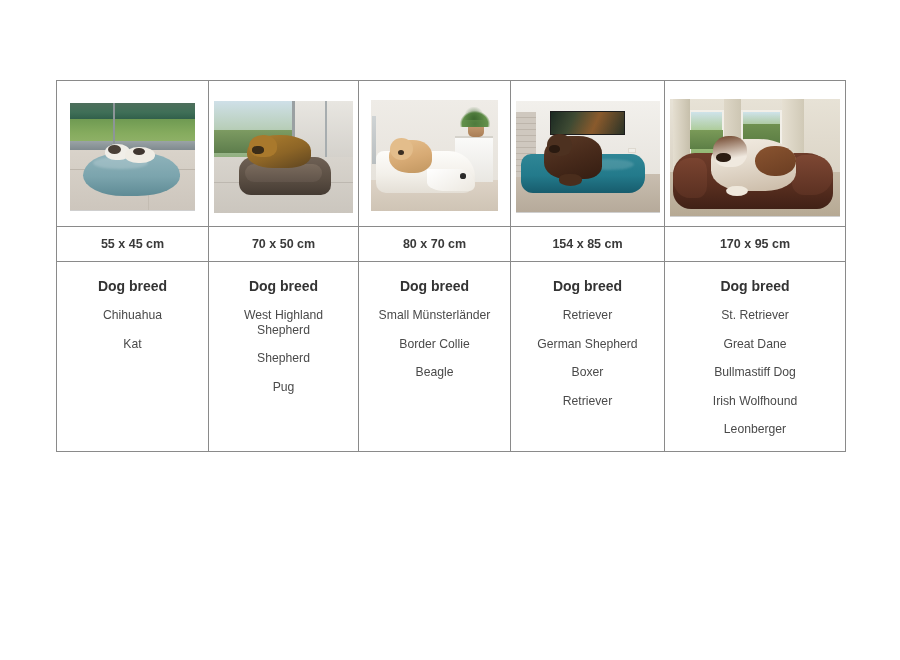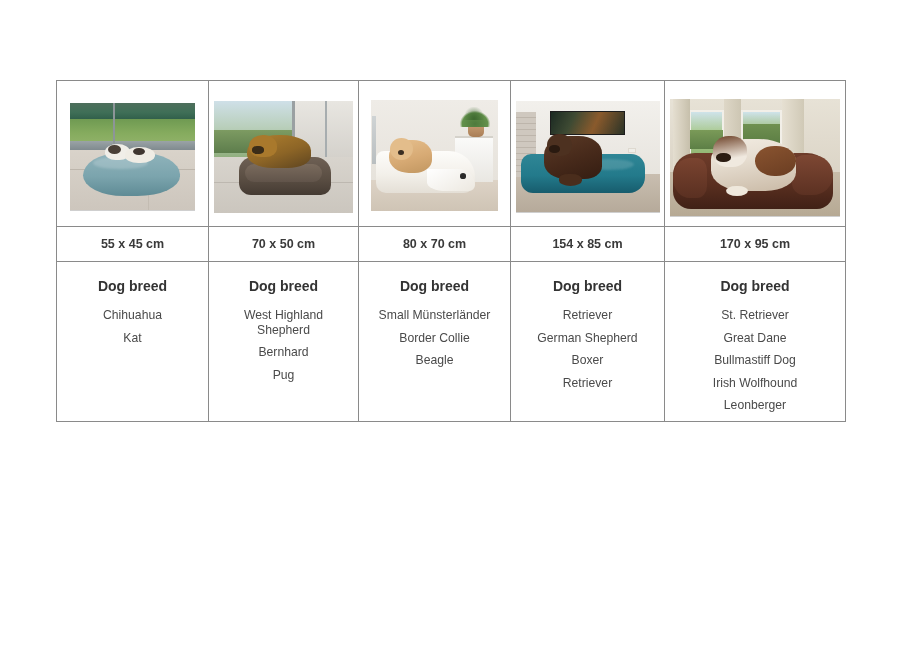--- a/index.html
+++ b/index.html
@@ -247,21 +247,21 @@
     font-size: 14px;
     margin-bottom: 14px;
   }
   .breed-list {
     list-style: none;
     margin: 0; padding: 0;
     color: #4a4a4a;
     font-size: 12.2px;
     line-height: 14.6px;
   }
-  .breed-list li { margin: 8px; padding: 0; }
+  .breed-list li { margin: 14px; padding: 0; }
 </style>
 </head>
 <body>
 
 <div id="page">
 
   <table class="size-table">
     <colgroup>
       <col class="c0">
         <col class="c1">
@@ -395,21 +395,21 @@
           <div class="breed-title">Dog breed</div>
           <ul class="breed-list">
               <li>Chihuahua</li>
               <li>Kat</li>
             </ul>
         </td>
         <td>
           <div class="breed-title">Dog breed</div>
           <ul class="breed-list">
               <li>West Highland Shepherd</li>
-              <li>Bernhard</li>
+              <li>Shepherd</li>
               <li>Pug</li>
             </ul>
         </td>
         <td>
           <div class="breed-title">Dog breed</div>
           <ul class="breed-list">
               <li>Small Münsterländer</li>
               <li>Border Collie</li>
               <li>Beagle</li>
             </ul>

